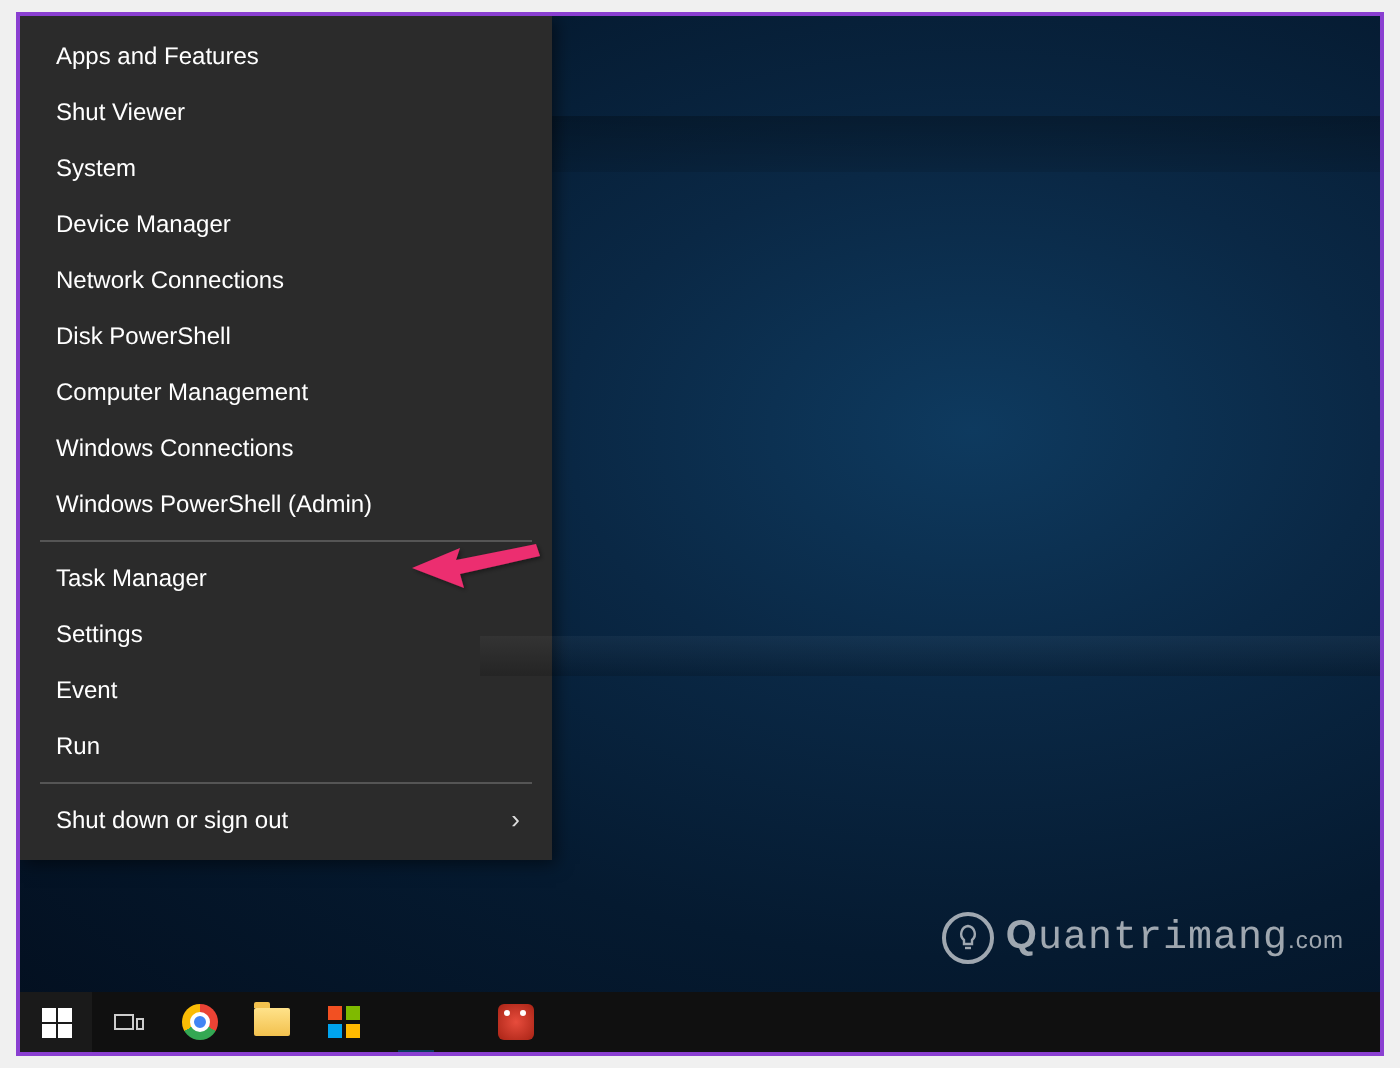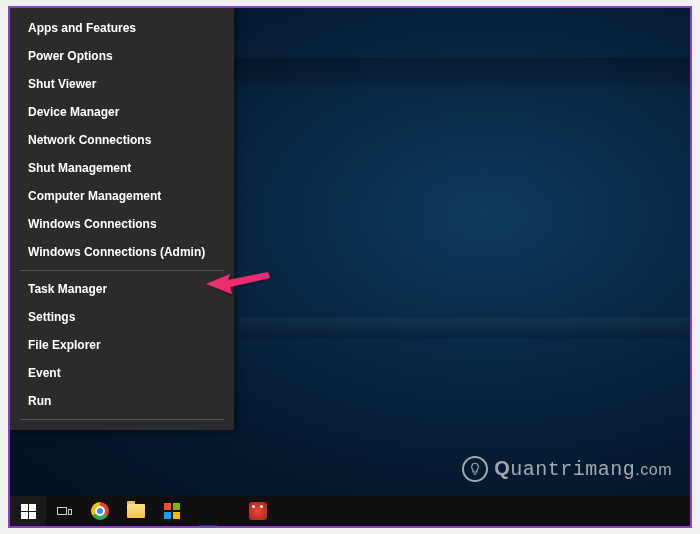--- a/index.html
+++ b/index.html
@@ -36,28 +36,27 @@
       top: 310px;
       left: 230px;
       right: 0;
       height: 20px;
       background: linear-gradient(180deg, rgba(255,255,255,0.04), rgba(0,0,0,0.15));
     }
     .context-menu {
       position: absolute;
       top: 0;
       left: 0;
-      width: 224px;
+      width: 266px;
       background: #2b2b2b;
       color: #fff;
       font-size: 12px;
       padding-top: 6px;
       padding-bottom: 6px;
       box-shadow: 2px 2px 8px rgba(0,0,0,0.5);
-      font-weight: bold;
     }
     .menu-item {
       padding: 7px 16px 7px 18px;
       cursor: pointer;
       display: flex;
       justify-content: space-between;
       align-items: center;
       line-height: 14px;
     }
     .menu-sep {
@@ -175,64 +174,65 @@
 </head>
 <body>
 
 <div class="desktop">
 
   <div class="context-menu">
     <div class="menu-item">
         <span>Apps and Features</span>
       </div>
     <div class="menu-item">
-        <span>Power Options</span>
-      </div>
-    <div class="menu-item">
         <span>Shut Viewer</span>
       </div>
     <div class="menu-item">
+        <span>System</span>
+      </div>
+    <div class="menu-item">
         <span>Device Manager</span>
       </div>
     <div class="menu-item">
         <span>Network Connections</span>
       </div>
     <div class="menu-item">
-        <span>Shut Management</span>
+        <span>Disk PowerShell</span>
       </div>
     <div class="menu-item">
         <span>Computer Management</span>
       </div>
     <div class="menu-item">
         <span>Windows Connections</span>
       </div>
     <div class="menu-item">
-        <span>Windows Connections (Admin)</span>
+        <span>Windows PowerShell (Admin)</span>
       </div>
 
     <div class="menu-sep"></div>
 
     <div class="menu-item">
         <span>Task Manager</span>
       </div>
     <div class="menu-item">
         <span>Settings</span>
       </div>
     <div class="menu-item">
-        <span>File Explorer</span>
-      </div>
-    <div class="menu-item">
         <span>Event</span>
       </div>
     <div class="menu-item">
         <span>Run</span>
       </div>
 
     <div class="menu-sep"></div>
 
+    <div class="menu-item">
+      <span>Shut down or sign out</span>
+      <span class="chevron">›</span>
+    </div>
   </div>
 
   <div class="arrow-annotation">
     <svg width="70" height="36" viewBox="0 0 70 36">
       <defs>
         <filter id="ds" x="-20%" y="-20%" width="140%" height="140%">
           <feDropShadow dx="1" dy="1" stdDeviation="1" flood-color="#000" flood-opacity="0.4"></feDropShadow>
         </filter>
       </defs>
       <g filter="url(#ds)">
@@ -242,21 +242,21 @@
   </div>
 
   <div class="watermark">
     <div class="wm-bulb">
       <svg width="14" height="14" viewBox="0 0 14 14">
           <path d="M7 1a4 4 0 0 0-2 7v2h4v-2a4 4 0 0 0-2-7z" fill="none" stroke="rgba(255,255,255,0.62)" stroke-width="1.2"></path>
           <line x1="5.5" y1="12" x2="8.5" y2="12" stroke="rgba(255,255,255,0.62)" stroke-width="1.2"></line>
         </svg>
     </div>
     <div class="wm-text">
-      <span>Q</span><span style="font-weight:normal;font-family:Liberation Mono, monospace;">uantrimang</span><span style="font-size:16px;">.com</span>
+      <span>Q</span><span style="font-weight:normal;font-family:Liberation Mono, monospace;">uantrimang</span><span style="font-size:12px;">.com</span>
     </div>
   </div>
 
   <div class="taskbar">
     <div class="tb-item start-btn" title="Start">
       <div class="start-logo">
           <span></span>
           <span></span>
           <span></span>
           <span></span>

